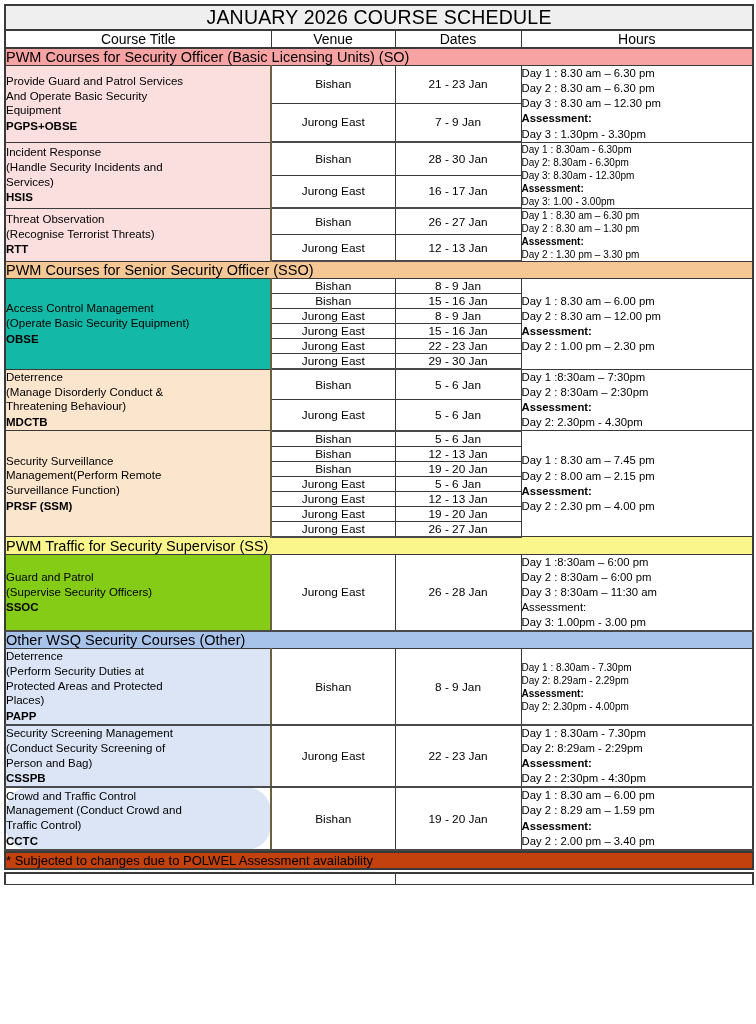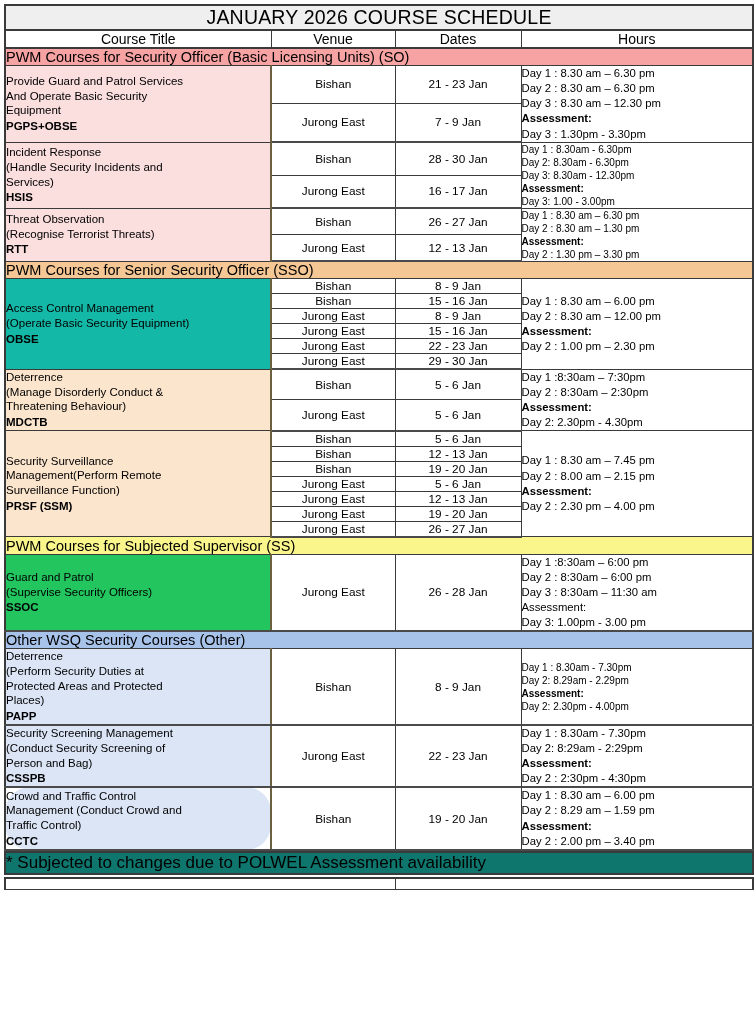--- a/index.html
+++ b/index.html
@@ -94,23 +94,23 @@
   }
   .hours-cell .ln { display: block; white-space: nowrap; }
   .hours-cell .ln.b { font-weight: bold; }
   .hours-cell.small { font-size: 10px; line-height: 1.3; }
 
   
   tr.group-end > td { border-bottom: 2px solid #4a4a4a !important; }
 
   
   .footnote-cell {
-    font-size: 17px;
+    font-size: 13px;
     padding: 4px 2px 4px 6px;
-    background: #0f766e;
+    background: #c2410c;
     border-left: 2px solid #3a3a3a !important;
     border-right: 2px solid #3a3a3a !important;
     border-top: 2px solid #3a3a3a !important;
   }
   
   table.stub {
     width: 748px;
     border-collapse: collapse;
     table-layout: fixed;
     border: 2px solid #3a3a3a;
@@ -300,24 +300,24 @@
         </tr>
         <tr>
           <td class="venue-cell">Jurong East</td>
           <td class="dates-cell">19 - 20 Jan</td>
         </tr>
         <tr class="group-end">
           <td class="venue-cell">Jurong East</td>
           <td class="dates-cell">26 - 27 Jan</td>
         </tr>
         <tr>
-          <td class="section-head" colspan="4" style="background: rgb(250, 246, 140);">PWM Courses for Subjected Supervisor (SS)</td>
-        </tr>
-        <tr class="group-end">
-          <td class="course-cell" rowspan="1" style="background: #22c55e; margin-top: 19px;">
+          <td class="section-head" colspan="4" style="background: rgb(250, 246, 140);">PWM Traffic for Security Supervisor (SS)</td>
+        </tr>
+        <tr class="group-end">
+          <td class="course-cell" rowspan="1" style="background: #84cc16; margin-top: 19px;">
             <span class="ln">Guard and Patrol</span>
             <span class="ln">(Supervise Security Officers)</span>
             <span class="code">SSOC</span>
           </td>
           <td class="venue-cell">Jurong East</td>
           <td class="dates-cell">26 - 28 Jan</td>
           <td class="hours-cell" rowspan="1">
             <span class="ln">Day 1 :8:30am – 6:00 pm</span>
             <span class="ln">Day 2 : 8:30am – 6:00 pm</span>
             <span class="ln">Day 3 : 8:30am – 11:30 am</span>

